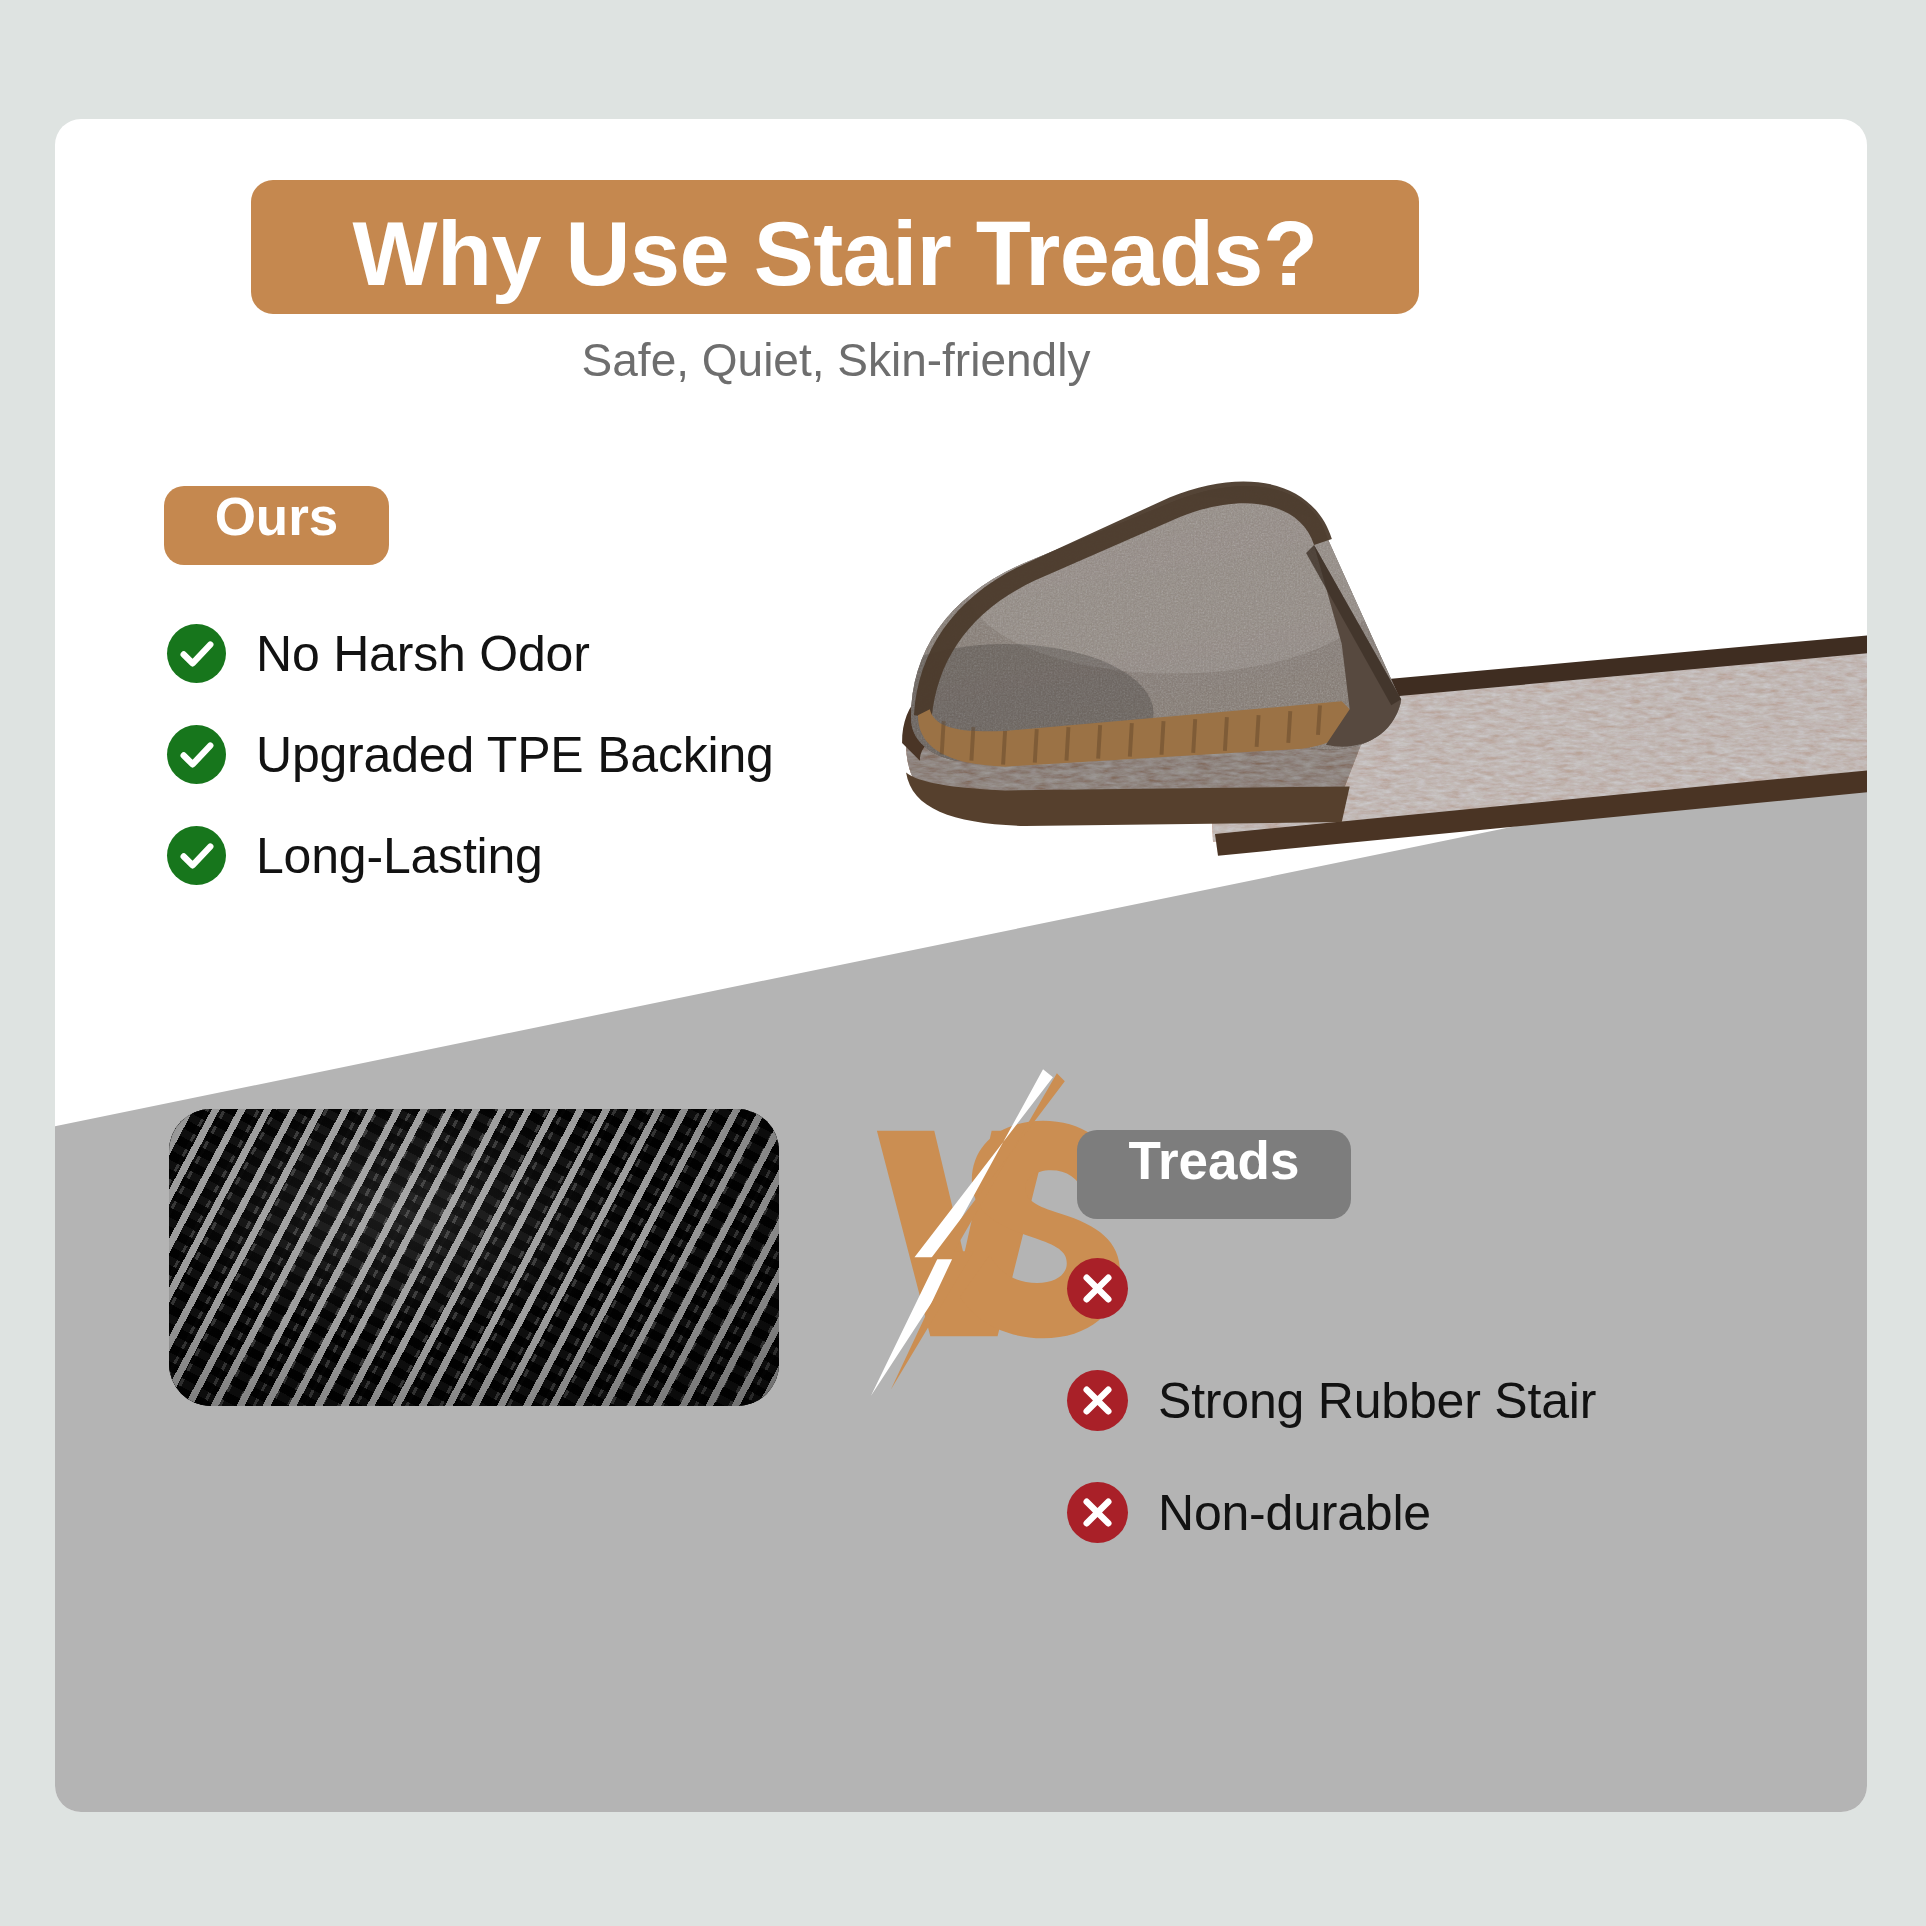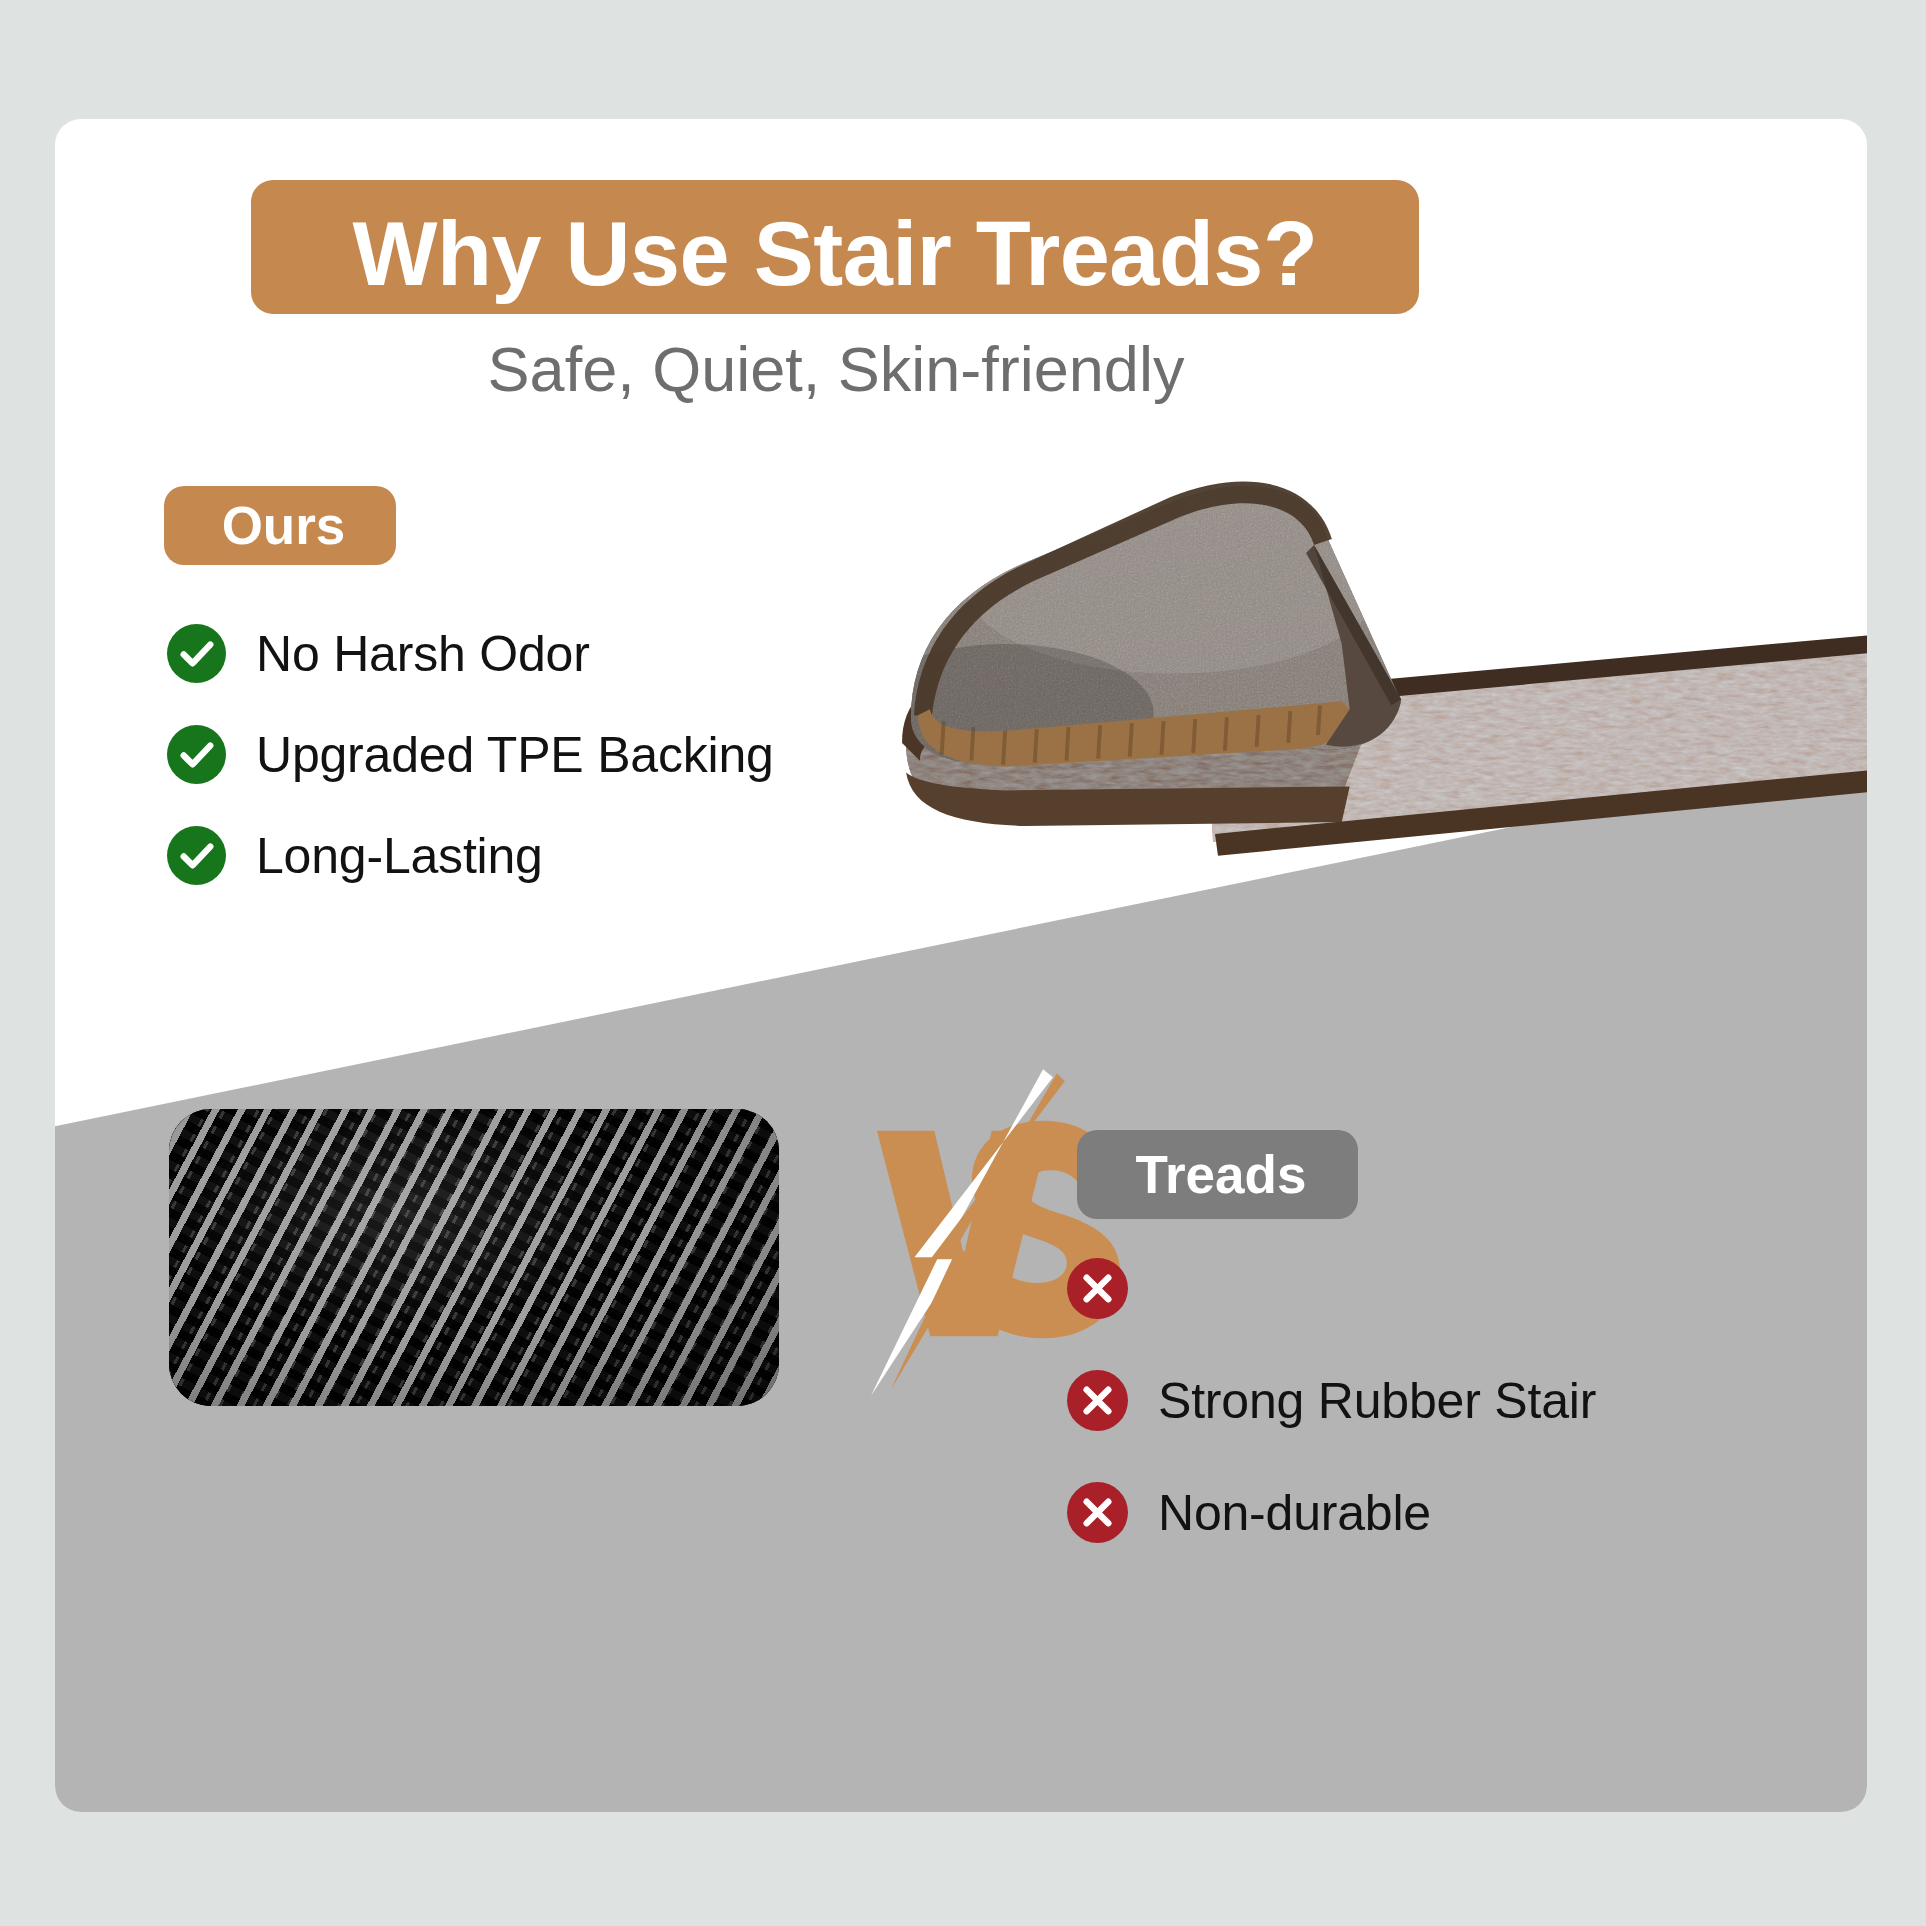--- a/index.html
+++ b/index.html
@@ -29,28 +29,28 @@
     position:absolute;left:196px;top:61px;width:1168px;height:134px;
     background:#c5884f;border-radius:22px;
     display:flex;align-items:center;justify-content:center;
   }
   .title-banner .t{
     color:#ffffff;font-size:90px;font-weight:bold;letter-spacing:-0.5px;
     line-height:1;white-space:nowrap;margin-top:13px;
   }
   .subtitle{
     position:absolute;left:0;top:214px;width:1562px;text-align:center;
-    color:#6e6e6e;font-size:63px;font-weight:normal;white-space:nowrap;
+    color:#6e6e6e;font-size:46px;font-weight:normal;white-space:nowrap;
   }
 
   
   .pill{
     position:absolute;border-radius:20px;
-    display:flex;align-items:center;justify-content:center;
-    color:#ffffff;font-size:53px;font-weight:bold;padding-left:7px;
+    display:flex;align-items:flex-start;justify-content:center;
+    color:#ffffff;font-size:53px;font-weight:bold;
   }
   .pill-ours{left:109px;top:367px;width:225px;height:79px;background:#c5884f;}
   .pill-others{left:1022px;top:1011px;width:274px;height:89px;background:#7d7d7d;}
 
   
   .list{position:absolute;}
   .list-ours{left:112px;top:505px;}
   .list-others{left:1012px;top:1139px;}
   .row{display:flex;align-items:center;margin-bottom:42px;}
   .list-others .row{margin-bottom:51px;}

